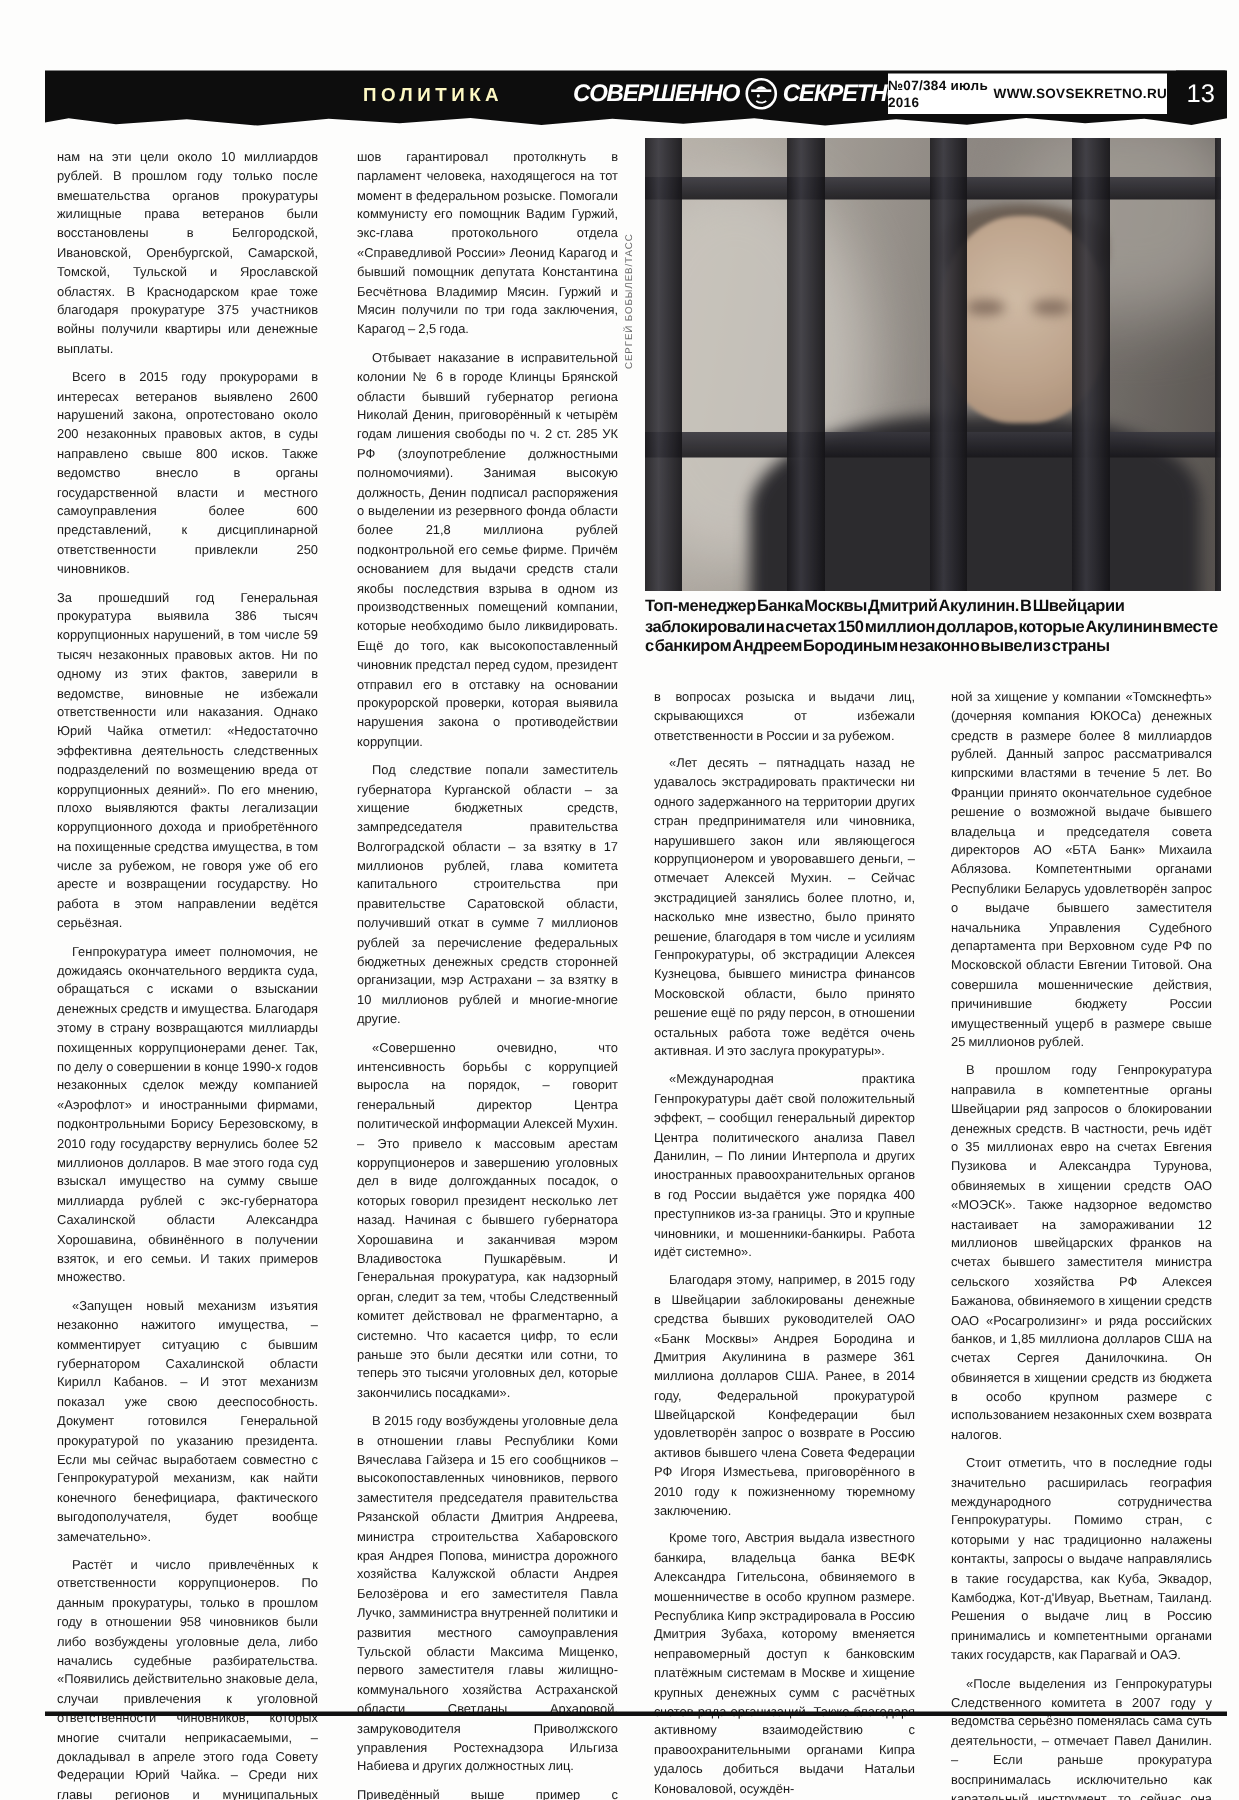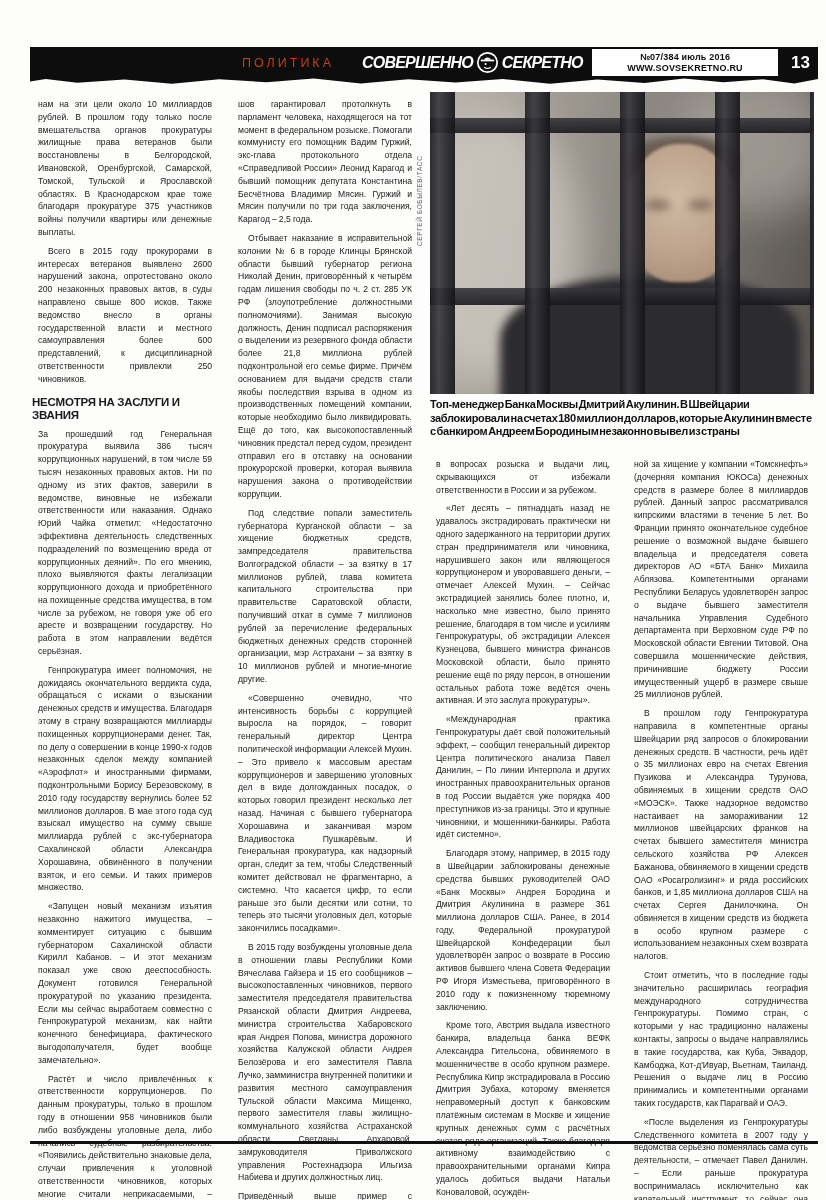--- a/index.html
+++ b/index.html
@@ -1,29 +1,29 @@
 <!DOCTYPE html>
 <html lang="ru"><head>
 <meta charset="utf-8">
 <style>
   html,body{margin:0;padding:0;background:#e8e8e6;}
   .page{position:relative;width:826px;height:1200px;background:#fdfdfc;margin:0 auto;
         font-family:"Liberation Sans","DejaVu Sans",sans-serif;color:#1a1a1a;overflow:hidden;}
 
   
   .header-bar{position:absolute;left:30px;top:47px;width:788px;height:31px;background:#0d0d0d;}
-  .section{position:absolute;left:212px;top:9px;color:#c2410c;font-size:12.5px;font-weight:normal;letter-spacing:3px;}
-  .masthead{position:absolute;left:332px;top:4px;display:flex;align-items:center;gap:3px;color:#fff;}
+  .section{position:absolute;left:212px;top:9px;color:#fef9c3;font-size:12.5px;font-weight:bold;letter-spacing:3px;}
+  .masthead{position:absolute;left:352px;top:4px;display:flex;align-items:center;gap:3px;color:#fff;}
   .masthead .mword{font-size:16px;font-weight:bold;font-style:italic;letter-spacing:-0.8px;}
   .emblem{width:23px;height:23px;flex:0 0 auto;}
   .issue-box{position:absolute;right:40px;top:2px;width:186px;height:27px;background:#fff;color:#0d0d0d;
-             display:flex;flex-direction:column;justify-content:center;align-items:center;}
+             display:flex;justify-content:center;align-items:center;}
   .issue-line{font-size:9px;font-weight:bold;line-height:11px;letter-spacing:0.2px;}
   .pagenum{position:absolute;right:1px;top:0;width:33px;height:31px;background:#0d0d0d;color:#fff;
-           font-size:17px;font-weight:bold;display:flex;align-items:center;justify-content:center;}
+           font-size:17px;font-weight:normal;display:flex;align-items:center;justify-content:center;}
   .torn{position:absolute;left:30px;top:78px;width:788px;height:6px;background:#0d0d0d;
         clip-path:polygon(0 0,100% 0,100% 15%,97% 90%,93% 20%,88% 70%,83% 10%,78% 85%,72% 25%,66% 95%,
                           60% 15%,54% 75%,48% 20%,42% 90%,36% 10%,30% 70%,24% 20%,18% 95%,12% 25%,6% 80%,2% 15%,0 60%);}
 
   
   .col{position:absolute;width:186px;font-size:8.6px;line-height:12.8px;text-align:justify;
        hyphens:auto;-webkit-hyphens:auto;word-spacing:-0.3px;}
   .col1{left:32px;top:92px;}
   .col2{left:232px;top:92px;}
   .col3{left:430px;top:452px;}
@@ -97,26 +97,25 @@
     <div class="ph-hair"></div>
     <div class="ph-head"></div>
     <div class="ph-shadow"></div>
     <div class="ph-shadow2"></div>
     <div class="ph-hbar1"></div>
     <div class="ph-hbar2"></div>
     <div class="ph-bars"></div>
     <div class="ph-tone"></div>
   </div>
   <div class="credit">СЕРГЕЙ БОБЫЛЕВ/ТАСС</div>
-  <div class="caption">Топ-менеджер Банка Москвы Дмитрий Акулинин. В Швейцарии заблокировали на счетах 180 миллион долларов, которые Акулинин вместе с банкиром Андреем Бородиным незаконно вывел из страны</div>
+  <div class="caption">Топ-менеджер Банка Москвы Дмитрий Акулинин. В Швейцарии заблокировали на счетах 150 миллион долларов, которые Акулинин вместе с банкиром Андреем Бородиным незаконно вывел из страны</div>
 
   <div class="col col1">
       <p class="">нам на эти цели около 10 миллиардов рублей. В прошлом году только после вмешательства органов прокуратуры жилищные права ветеранов были восстановлены в Белгородской, Ивановской, Оренбургской, Самарской, Томской, Тульской и Ярославской областях. В Краснодарском крае тоже благодаря прокуратуре 375 участников войны получили квартиры или денежные выплаты.</p>
       <p class="indent">Всего в 2015 году прокурорами в интересах ветеранов выявлено 2600 нарушений закона, опротестовано около 200 незаконных правовых актов, в суды направлено свыше 800 исков. Также ведомство внесло в органы государственной власти и местного самоуправления более 600 представлений, к дисциплинарной ответственности привлекли 250 чиновников.</p>
-      <h2 class="headline">НЕСМОТРЯ НА ЗАСЛУГИ И ЗВАНИЯ</h2>
       <p class="">За прошедший год Генеральная прокуратура выявила 386 тысяч коррупционных нарушений, в том числе 59 тысяч незаконных правовых актов. Ни по одному из этих фактов, заверили в ведомстве, виновные не избежали ответственности или наказания. Однако Юрий Чайка отметил: «Недостаточно эффективна деятельность следственных подразделений по возмещению вреда от коррупционных деяний». По его мнению, плохо выявляются факты легализации коррупционного дохода и приобретённого на похищенные средства имущества, в том числе за рубежом, не говоря уже об его аресте и возвращении государству. Но работа в этом направлении ведётся серьёзная.</p>
       <p class="indent">Генпрокуратура имеет полномочия, не дожидаясь окончательного вердикта суда, обращаться с исками о взыскании денежных средств и имущества. Благодаря этому в страну возвращаются миллиарды похищенных коррупционерами денег. Так, по делу о совершении в конце 1990-х годов незаконных сделок между компанией «Аэрофлот» и иностранными фирмами, подконтрольными Борису Березовскому, в 2010 году государству вернулись более 52 миллионов долларов. В мае этого года суд взыскал имущество на сумму свыше миллиарда рублей с экс-губернатора Сахалинской области Александра Хорошавина, обвинённого в получении взяток, и его семьи. И таких примеров множество.</p>
       <p class="indent">«Запущен новый механизм изъятия незаконно нажитого имущества, – комментирует ситуацию с бывшим губернатором Сахалинской области Кирилл Кабанов. – И этот механизм показал уже свою дееспособность. Документ готовился Генеральной прокуратурой по указанию президента. Если мы сейчас выработаем совместно с Генпрокуратурой механизм, как найти конечного бенефициара, фактического выгодополучателя, будет вообще замечательно».</p>
       <p class="indent">Растёт и число привлечённых к ответственности коррупционеров. По данным прокуратуры, только в прошлом году в отношении 958 чиновников были либо возбуждены уголовные дела, либо начались судебные разбирательства. «Появились действительно знаковые дела, случаи привлечения к уголовной ответственности чиновников, которых многие считали неприкасаемыми, – докладывал в апреле этого года Совету Федерации Юрий Чайка. – Среди них главы регионов и муниципальных образований, депутаты различного уровня». Кроме того, 13 тысяч коррупционеров получили обвинительные приговоры, большинство из которых вступили в силу.</p>
       <p class="indent">Памятен скандал с торговлей мандатами «Единой России», который завершился пятью годами колонии для экс-депутата от КПРФ Константина Ширшова, признанного виновным в покушении на мошенничество в особо крупном размере. За 7,5 миллиона евро Шир-</p>
     </div>
   <div class="col col2">
       <p class="">шов гарантировал протолкнуть в парламент человека, находящегося на тот момент в федеральном розыске. Помогали коммунисту его помощник Вадим Гуржий, экс-глава протокольного отдела «Справедливой России» Леонид Карагод и бывший помощник депутата Константина Бесчётнова Владимир Мясин. Гуржий и Мясин получили по три года заключения, Карагод – 2,5 года.</p>
       <p class="indent">Отбывает наказание в исправительной колонии № 6 в городе Клинцы Брянской области бывший губернатор региона Николай Денин, приговорённый к четырём годам лишения свободы по ч. 2 ст. 285 УК РФ (злоупотребление должностными полномочиями). Занимая высокую должность, Денин подписал распоряжения о выделении из резервного фонда области более 21,8 миллиона рублей подконтрольной его семье фирме. Причём основанием для выдачи средств стали якобы последствия взрыва в одном из производственных помещений компании, которые необходимо было ликвидировать. Ещё до того, как высокопоставленный чиновник предстал перед судом, президент отправил его в отставку на основании прокурорской проверки, которая выявила нарушения закона о противодействии коррупции.</p>
       <p class="indent">Под следствие попали заместитель губернатора Курганской области – за хищение бюджетных средств, зампредседателя правительства Волгоградской области – за взятку в 17 миллионов рублей, глава комитета капитального строительства при правительстве Саратовской области, получивший откат в сумме 7 миллионов рублей за перечисление федеральных бюджетных денежных средств сторонней организации, мэр Астрахани – за взятку в 10 миллионов рублей и многие-многие другие.</p>

